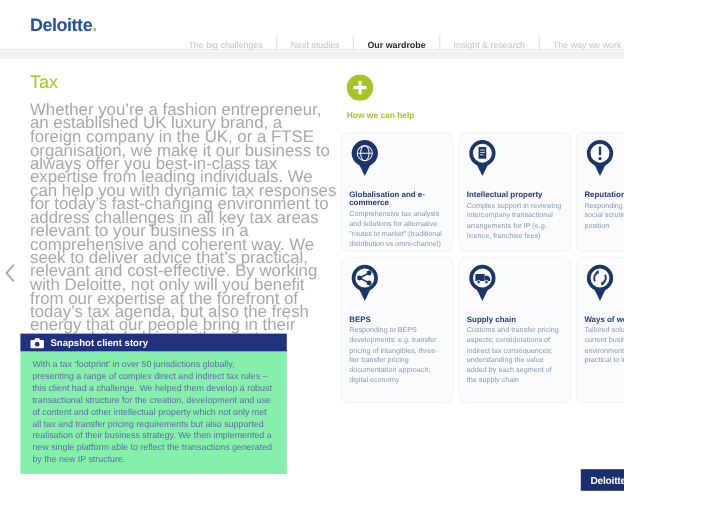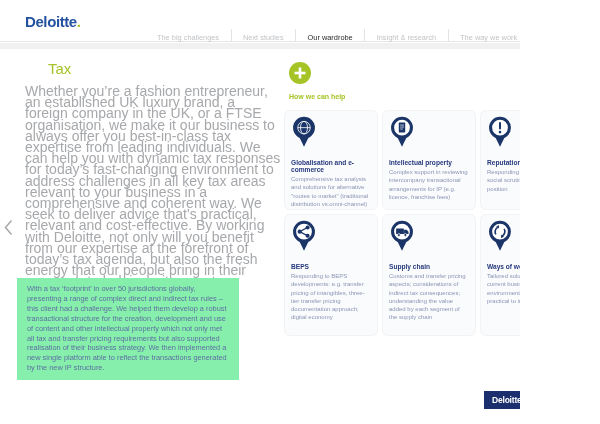--- a/index.html
+++ b/index.html
@@ -7,25 +7,25 @@
   body { font-family:"Liberation Sans", sans-serif; }
   #stage { position:relative; width:520px; height:424px; background:#fff; overflow:hidden; }
 
   
   .header { position:absolute; left:0; top:0; width:600px; height:42px; background:#fff; border-bottom:1px solid #E5E6E7; }
   .header-band { position:absolute; left:0; top:43px; width:600px; height:6px; background:#F1F1F2; }
   .logo { position:absolute; left:25px; top:13px; font-size:15px; font-weight:bold; letter-spacing:-0.4px; color:#2352A0; cursor:pointer; }
   .logo .dot, .badge .dot { color:#A6C426; }
   .nav { position:absolute; left:148px; right:12px; top:0; height:42px; display:flex; align-items:flex-end; justify-content:space-between; }
   .nav-item { font-size:7.4px; color:#C0C3C6; padding:0 9px; white-space:nowrap; cursor:pointer; }
-  .nav-item.active { color:#2b2b2b; font-weight:normal; }
+  .nav-item.active { color:#2b2b2b; font-weight:bold; }
   .nav-sep { width:1px; height:13px; background:#E2E3E4; }
 
   
-  .page-title { position:absolute; left:25px; top:60px; font-size:15px; color:#A6C426;margin-left:23px; }
+  .page-title { position:absolute; left:25px; top:60px; font-size:15px; color:#A6C426; }
   .intro { position:absolute; left:25px; top:86px; width:256px; font-size:14px; line-height:11.2px; color:#A6A8AB; }
   .arrow { position:absolute; top:219px; cursor:pointer; }
   .arrow.prev { left:4px; }
   .arrow.next { right:5px; }
 
   .snapshot { position:absolute; left:17px; top:278px; width:222px; }
   .snapshot-bar { height:15px; background:#22317D; display:flex; align-items:center; padding-left:8px; }
   .snapshot-bar .cam { display:flex; margin-right:5px; }
   .snapshot-title { color:#fff; font-size:8px; font-weight:bold; }
   .snapshot-body { background:#86efac; padding:6px 10px 7px 10px; font-size:7.4px; line-height:9.9px; color:#5E6FA3; }
@@ -73,20 +73,30 @@
         <polyline points="7.5,1.5 1.5,8.5 7.5,15.5" fill="none" stroke="#A9ABAD" stroke-width="1.6"></polyline>
       </svg>
   </span>
   <span class="arrow next">
     <svg width="9" height="17" viewBox="0 0 9 17">
         <polyline points="1.5,1.5 7.5,8.5 1.5,15.5" fill="none" stroke="#A9ABAD" stroke-width="1.6"></polyline>
       </svg>
   </span>
 
   <div class="snapshot">
+    <div class="snapshot-bar">
+      <span class="cam">
+        <svg width="12" height="10" viewBox="0 0 14 11">
+            <rect x="0.5" y="2.5" width="13" height="8" rx="1" fill="#fff"></rect>
+            <rect x="4.5" y="0.8" width="5" height="2.6" rx="0.9" fill="#fff"></rect>
+            <circle cx="7" cy="6.5" r="2.3" fill="#22317D"></circle>
+          </svg>
+      </span>
+      <span class="snapshot-title">Snapshot client story</span>
+    </div>
     <div class="snapshot-body">With a tax ‘footprint’ in over 50 jurisdictions globally, presenting a range of complex direct and indirect tax rules – this client had a challenge. We helped them develop a robust transactional structure for the creation, development and use of content and other intellectual property which not only met all tax and transfer pricing requirements but also supported realisation of their business strategy. We then implemented a new single platform able to reflect the transactions generated by the new IP structure.</div>
   </div>
 
   <div class="plus-btn">
     <svg width="22" height="22" viewBox="0 0 22 22">
         <circle cx="11" cy="11" r="11" fill="#A6C426"></circle>
         <line x1="5.5" y1="11" x2="16.5" y2="11" stroke="#fff" stroke-width="2.6"></line>
         <line x1="11" y1="5.5" x2="11" y2="16.5" stroke="#fff" stroke-width="2.6"></line>
       </svg>
   </div>

